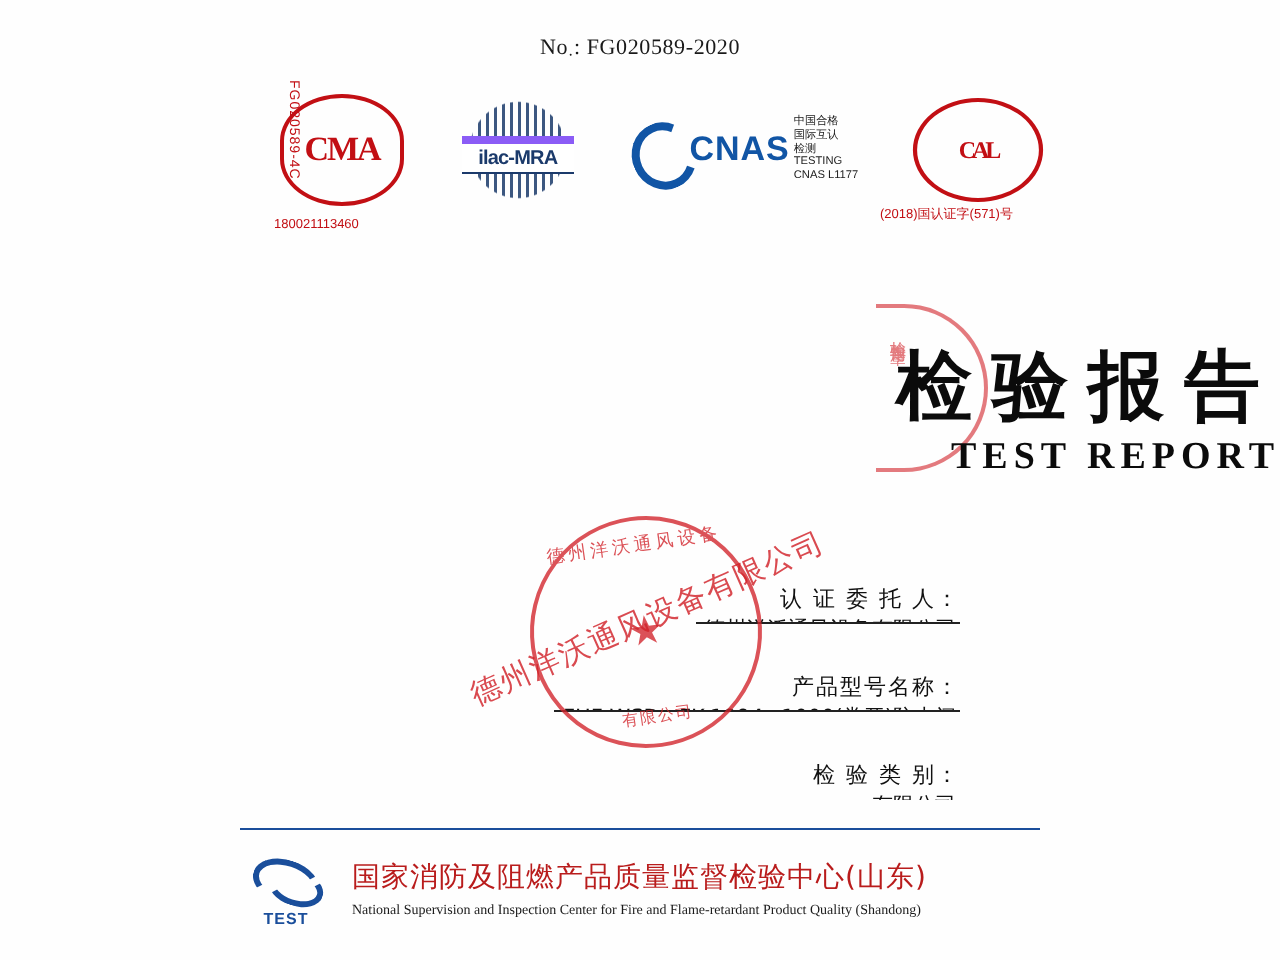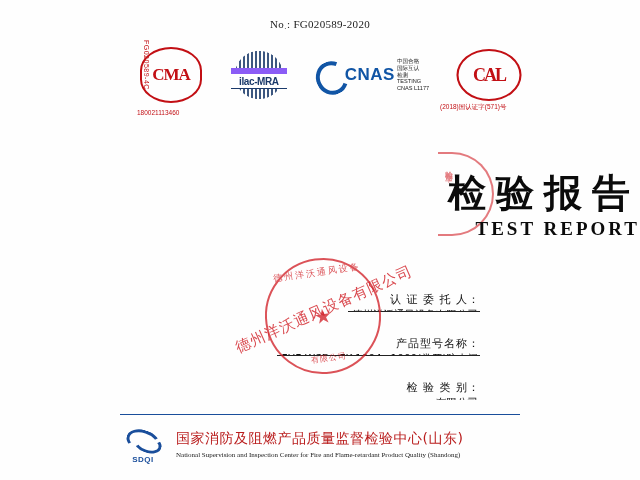--- a/index.html
+++ b/index.html
@@ -106,21 +106,21 @@
       repeating-linear-gradient(to right, #1b3a6b 0 1.6px, transparent 1.6px 4px);
     opacity: 0.85;
     -webkit-mask-image: radial-gradient(circle at 50% 50%, #000 0 62%, transparent 64%);
     mask-image: radial-gradient(circle at 50% 50%, #000 0 62%, transparent 64%);
   }
   .ilac .band {
     position: absolute;
     top: 19px; left: 0; right: 0;
     height: 14px;
     background: #ffffff;
-    border-top: 6px solid #8b5cf6;
+    border-top: 4px solid #8b5cf6;
     border-bottom: 1px solid #1b3a6b;
     display: flex; align-items: center; justify-content: center;
     color: #1b3a6b;
     font-weight: bold;
     font-size: 10px;
     font-family: "Liberation Sans", sans-serif;
     letter-spacing: -0.4px;
   }
 
   
@@ -172,21 +172,21 @@
     transform: scaleX(1.05);
   }
   .cal .letters {
     position: absolute;
     inset: 0;
     display: flex;
     align-items: center;
     justify-content: center;
     color: #c20f14;
     font-weight: bold;
-    font-size: 18px;
+    font-size: 12px;
     font-family: "Liberation Serif", serif;
     letter-spacing: -2px;
     text-align: center;
   }
   .cal-num {
     position: absolute;
     bottom: -11px;
     left: -18px;
     font-size: 6.5px;
     color: #c20f14;
@@ -481,21 +481,21 @@
     <div class="star">★</div>
     <div class="arc-bottom">有限公司</div>
   </div>
 
   <div class="overprint">德州洋沃通风设备有限公司</div>
 
   <div class="footer-rule"></div>
   <div class="footer">
     <div class="sdqi">
       <div class="mark"></div>
-      <div class="abbr">SDQI</div>
+      <div class="abbr">TEST</div>
     </div>
     <div class="footer-text">
       <div class="cn">国家消防及阻燃产品质量监督检验中心(山东)</div>
       <div class="en">National Supervision and Inspection Center for Fire and Flame-retardant Product Quality (Shandong)</div>
     </div>
   </div>
 
 </div>
 
 </body></html>

